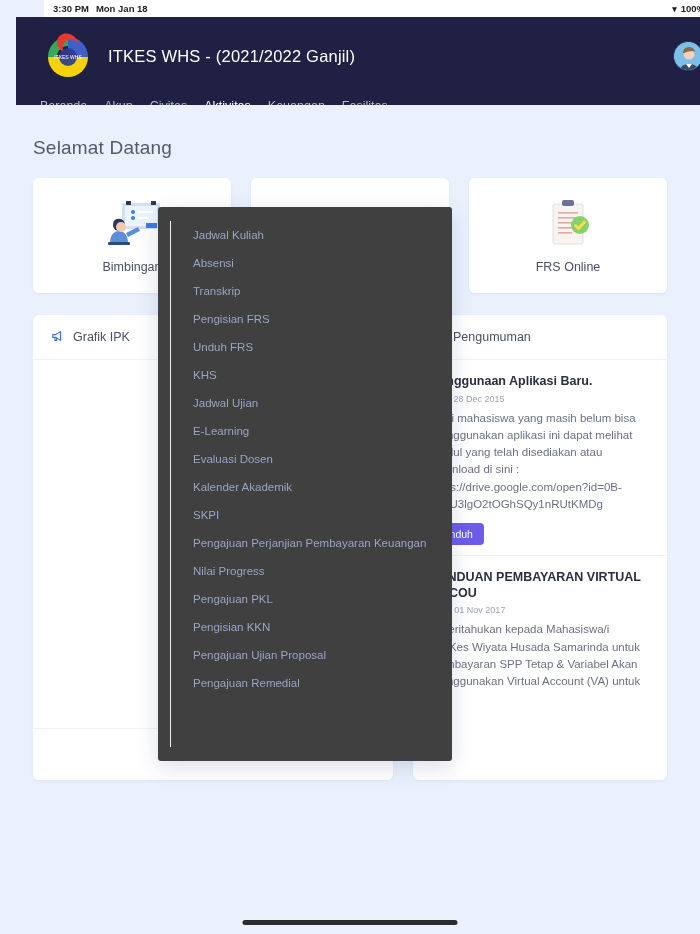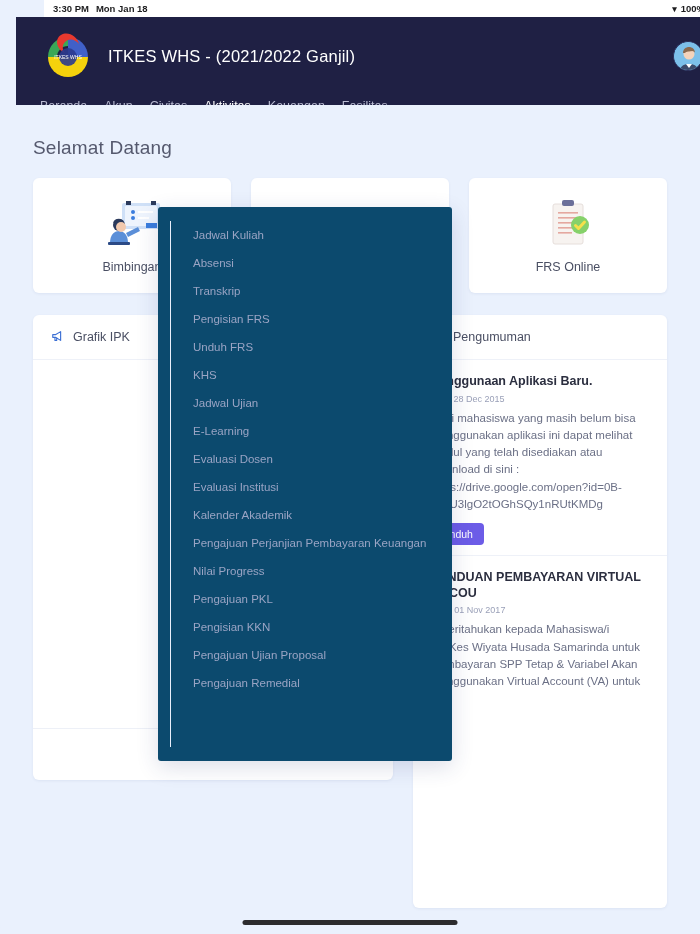--- a/index.html
+++ b/index.html
@@ -84,21 +84,21 @@
   }
   .qcard-label { font-size: 12.5px; color: #4a4f63; }
   .qcard-icon { height: 52px; display: flex; align-items: center; }
 
   
   .panel {
     position: absolute; background: #ffffff; border-radius: 6px;
     box-shadow: 0 1px 3px rgba(40,60,120,.07); overflow: hidden;
   }
   .panel-left  { left: 33px;  top: 210px; width: 360px; height: 465px; }
-  .panel-right { left: 413px; top: 210px; width: 254px; height: 593px; }
+  .panel-right { left: 413px; top: 210px; width: 254px; height: 465px; }
   .panel-head {
     height: 45px; border-bottom: 1px solid #eef1f8;
     display: flex; align-items: center; gap: 8px; padding: 0 18px;
     font-size: 12.5px; color: #4a4f63;
   }
   .panel-body { padding: 16px 18px; }
 
   .ipk-code {
     text-align: right; font-size: 16px; font-weight: bold; color: #2b2e3f;
     margin-top: 6px;
@@ -124,21 +124,21 @@
   .ann-text { font-size: 11.5px; color: #6b7086; line-height: 1.5; word-break: break-word; }
   .btn-unduh {
     display: inline-block; margin-top: 10px;
     background: #6c5ce7; color: #ffffff; font-size: 10.5px;
     padding: 5px 11px; border-radius: 4px; cursor: pointer;
   }
 
   
   .dropdown {
     position: absolute; left: 158px; top: 102px; width: 294px; height: 554px;
-    background: #0c4a6e; border-radius: 3px;
+    background: #404040; border-radius: 3px;
     box-shadow: 0 6px 22px rgba(35,50,110,.16);
     padding: 14px 0 14px 0; z-index: 40;
   }
   .dd-rail {
     position: absolute; left: 12px; top: 14px; bottom: 14px; width: 1px;
     background: #e9eefb;
   }
   .dd-item {
     height: 28px; display: flex; align-items: center;
     padding-left: 35px; font-size: 11.5px; color: #9aa4c4;
@@ -311,22 +311,22 @@
       <div class="dd-rail"></div>
       <div class="dd-item">Jadwal Kuliah</div>
       <div class="dd-item">Absensi</div>
       <div class="dd-item">Transkrip</div>
       <div class="dd-item">Pengisian FRS</div>
       <div class="dd-item">Unduh FRS</div>
       <div class="dd-item">KHS</div>
       <div class="dd-item">Jadwal Ujian</div>
       <div class="dd-item">E-Learning</div>
       <div class="dd-item">Evaluasi Dosen</div>
-      <div class="dd-item">Evaluasi Institusi</div>
       <div class="dd-item">Kalender Akademik</div>
+      <div class="dd-item">SKPI</div>
       <div class="dd-item">Pengajuan Perjanjian Pembayaran Keuangan</div>
       <div class="dd-item">Nilai Progress</div>
       <div class="dd-item">Pengajuan PKL</div>
       <div class="dd-item">Pengisian KKN</div>
       <div class="dd-item">Pengajuan Ujian Proposal</div>
       <div class="dd-item">Pengajuan Remedial</div>
     </div>
 
   </div>
 

